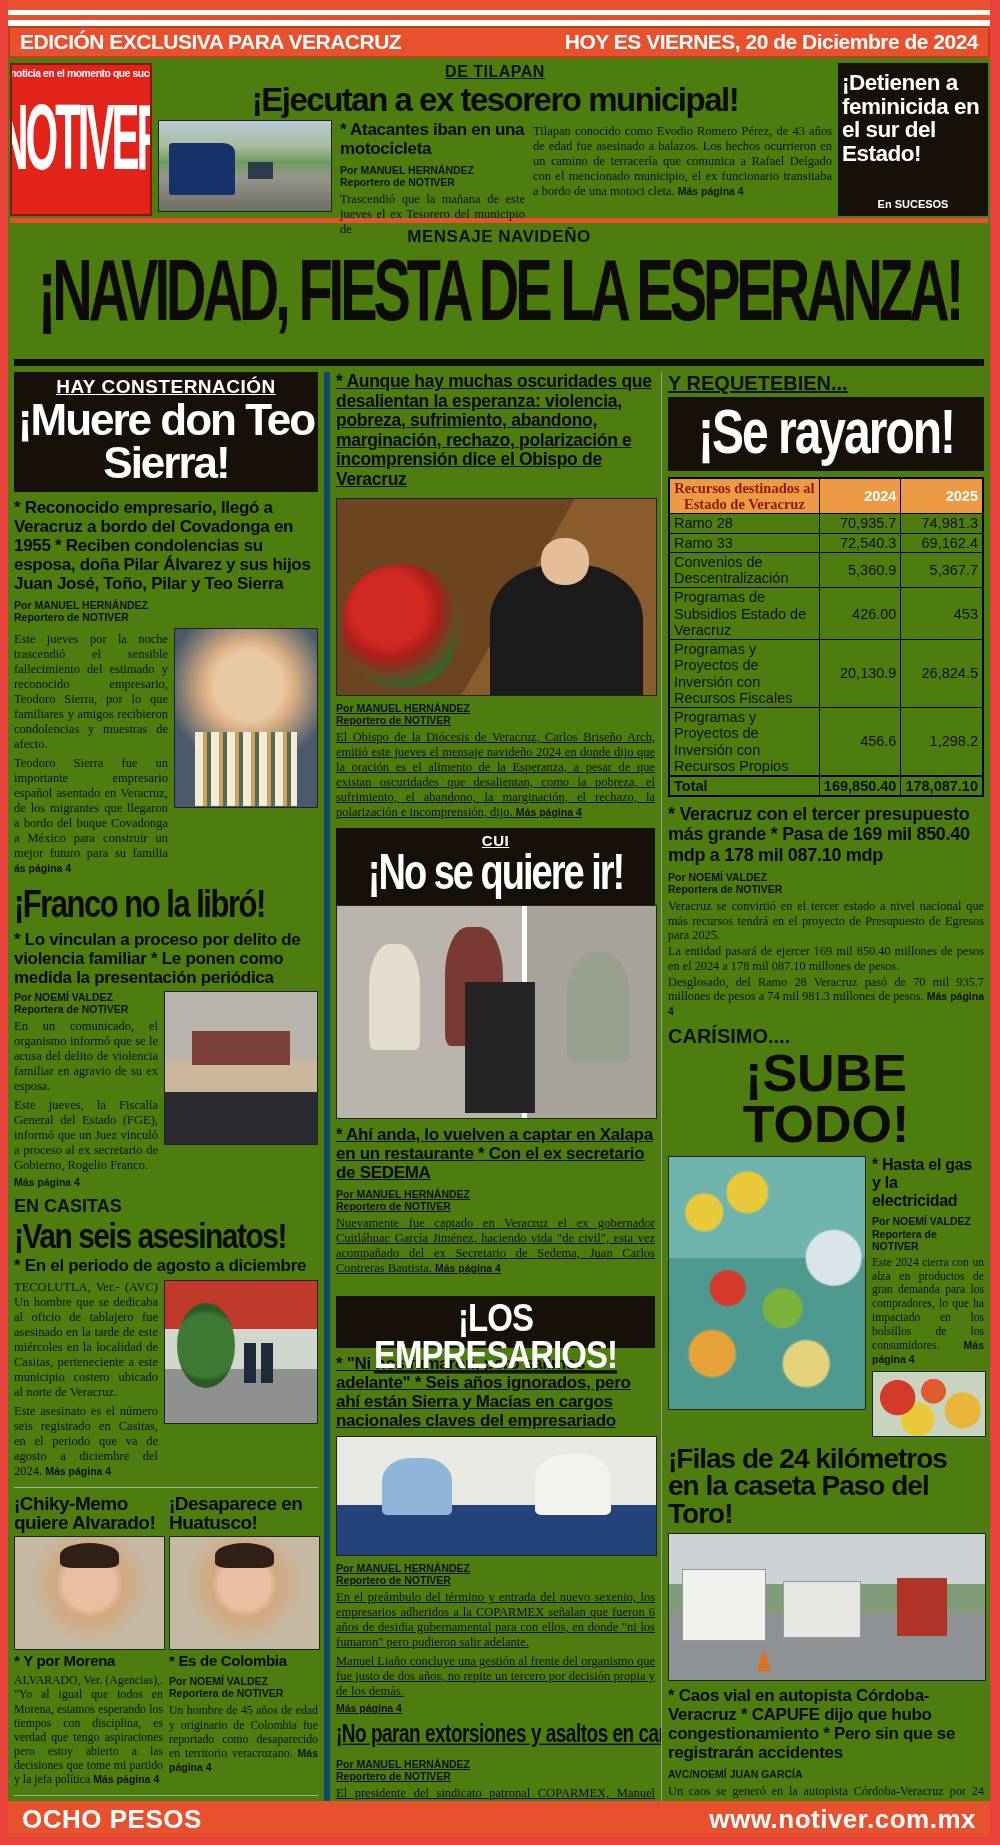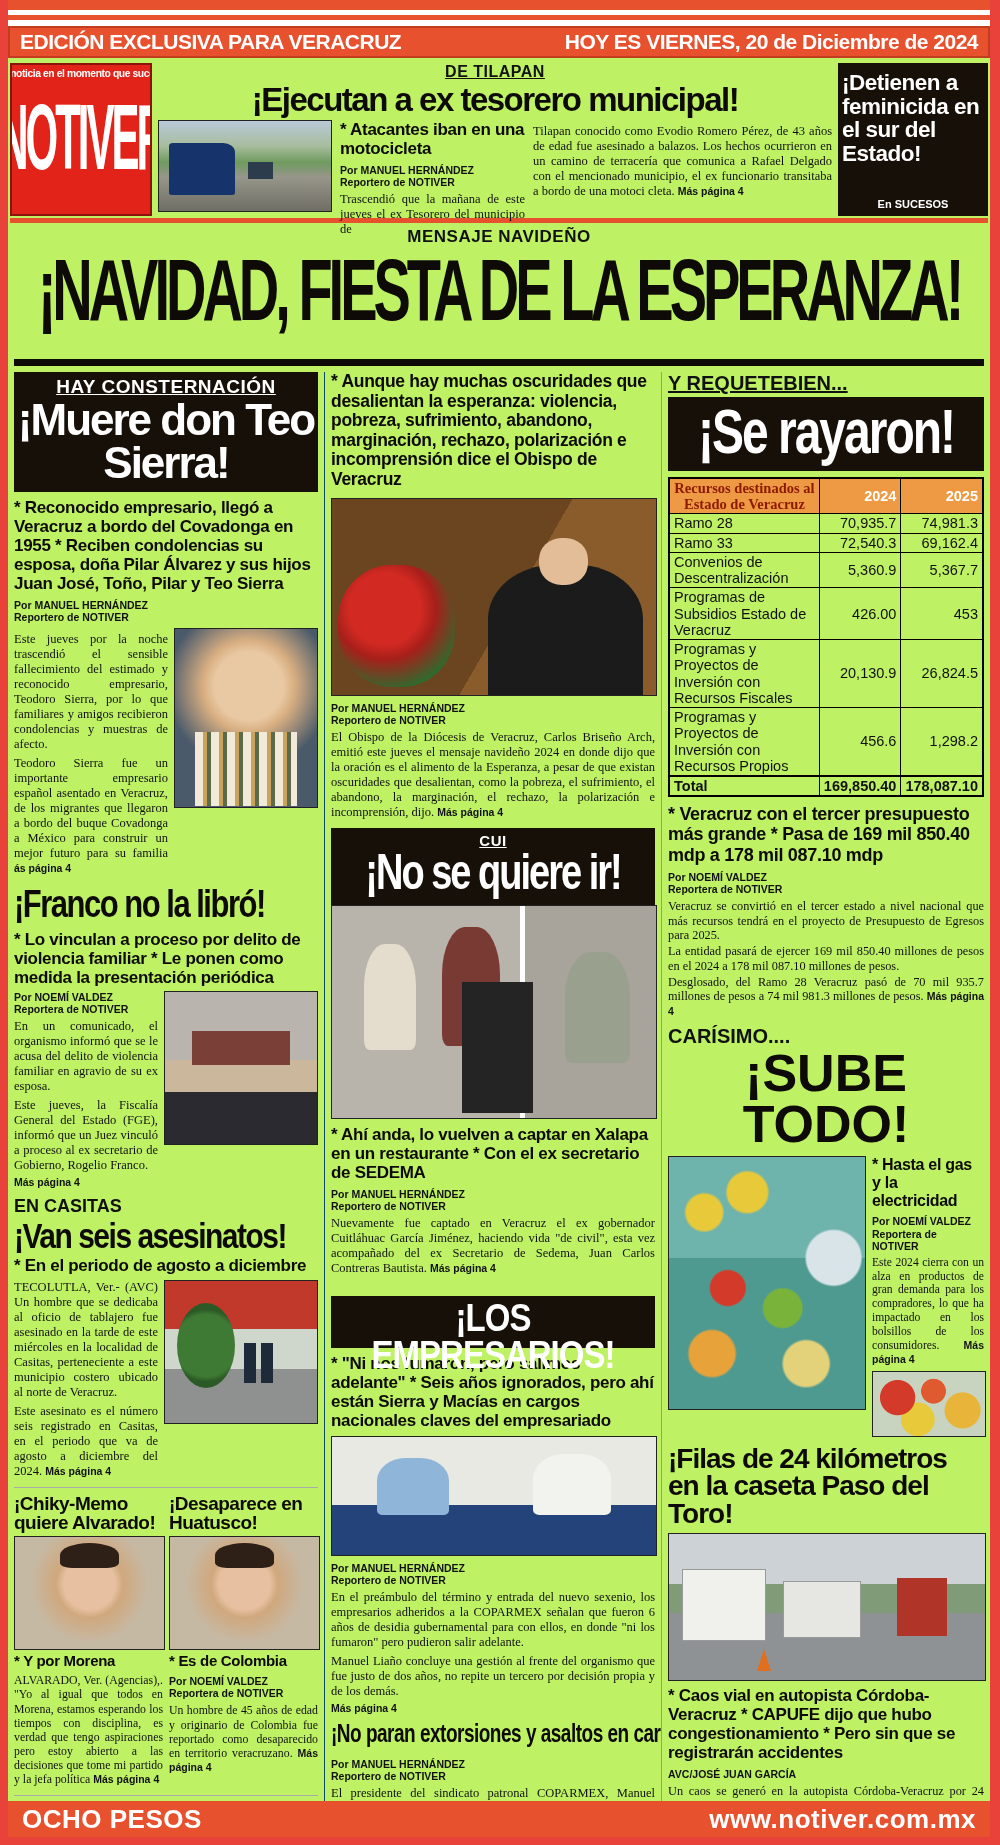--- a/index.html
+++ b/index.html
@@ -1,16 +1,16 @@
 <!DOCTYPE html>
 <html><head>
 <meta charset="utf-8">
 <style>
   html,body{margin:0;padding:0;background:#888;}
-  .page{position:relative;width:1000px;height:1845px;margin:0 auto;background:#bef264;overflow:hidden;
+  .page{position:relative;width:1000px;height:1845px;margin:0 auto;background:#4d7c0f;overflow:hidden;
         font-family:"Liberation Sans",sans-serif;color:#111;box-sizing:border-box;
         border-left:8px solid #e8423a;border-right:10px solid #e8423a;}
   
   .stripe-a{height:10px;background:#e8512e;}
   .stripe-b{height:5px;background:#fff;}
   .stripe-c{height:5px;background:#e8512e;}
   .stripe-d{height:6px;background:#fff;}
   .banner{height:32px;background:#e8512e;display:flex;justify-content:space-between;align-items:center;
           padding:0 10px;border:2px solid #c23c1e;box-sizing:border-box;}
   .banner span{color:#fff;font-weight:bold;font-size:21px;letter-spacing:-0.5px;white-space:nowrap;}
@@ -40,21 +40,21 @@
   .mensaje{text-align:center;padding-top:4px;}
   .m-kicker{font-weight:bold;font-size:17px;letter-spacing:0.5px;}
   .m-headline-wrap{height:104px;overflow:visible;}
   .m-headline{font-weight:bold;font-size:56px;letter-spacing:-4px;line-height:1;color:#0d0a07;
               transform:scaleY(1.55);transform-origin:center top;white-space:nowrap;}
   .black-rule{height:7px;background:#0d0a07;margin:8px 6px 0 6px;}
   
   .cols{display:flex;height:1452px;overflow:hidden;margin-top:6px;}
   .col{box-sizing:border-box;padding:0 6px;overflow:hidden;}
   .col-left{width:316px;min-width:316px;}
-  .col-mid{width:338px;min-width:338px;border-left:1px solid #0c4a6e;border-right:1px solid #999;}
+  .col-mid{width:338px;min-width:338px;border-left:6px solid #0c4a6e;border-right:1px solid #999;text-decoration:underline;}
   .col-right{flex:1;}
   .blackbox{background:#171009;color:#fff;text-align:center;padding:4px 2px 8px 2px;}
   .bb-kicker{font-weight:bold;font-size:19px;text-decoration:underline;letter-spacing:0.5px;}
   .bb-head{font-weight:bold;line-height:0.98;letter-spacing:-2px;}
   .h-black{font-weight:bold;color:#0d0a07;line-height:0.98;letter-spacing:-1.5px;}
   .kicker-c{font-weight:bold;font-size:18px;display:block;}
   .row{display:flex;gap:6px;}
   .grow{flex:1;min-width:0;}
   .rule-thin{border-top:1px solid #aaa;margin:8px 0 6px 0;}
   
@@ -457,21 +457,21 @@
 
       <div style="margin-top:8px;">
         <div class="h-black hd-filas">¡Filas de 24 kilómetros en la caseta Paso del Toro!</div>
         <div class="photo photo-trucks">
           <div class="shape1"></div>
           <div class="shape2"></div>
           <div class="shape3"></div>
           <div class="shape4"></div>
         </div>
         <div class="subhead" style="margin-top:5px;">* Caos vial en autopista Córdoba-Veracruz * CAPUFE dijo que hubo congestionamiento * Pero sin que se registrarán accidentes</div>
-        <div class="byline">AVC/JOSÉ JUAN GARCÍA</div>
+        <div class="byline">AVC/NOEMÍ JUAN GARCÍA</div>
         <p class="small-serif" style="margin:2px 0 0 0;">
           <span>Un caos se generó en la autopista Córdoba-Veracruz por 24 kilómetros de fila que se registraron por la tarde del jueves por el congestionamiento vial en la caseta de cobro Paso del Toro.</span>
           
         </p>
       </div>
 
     </div>
   </div>
 
   <div class="footer">

